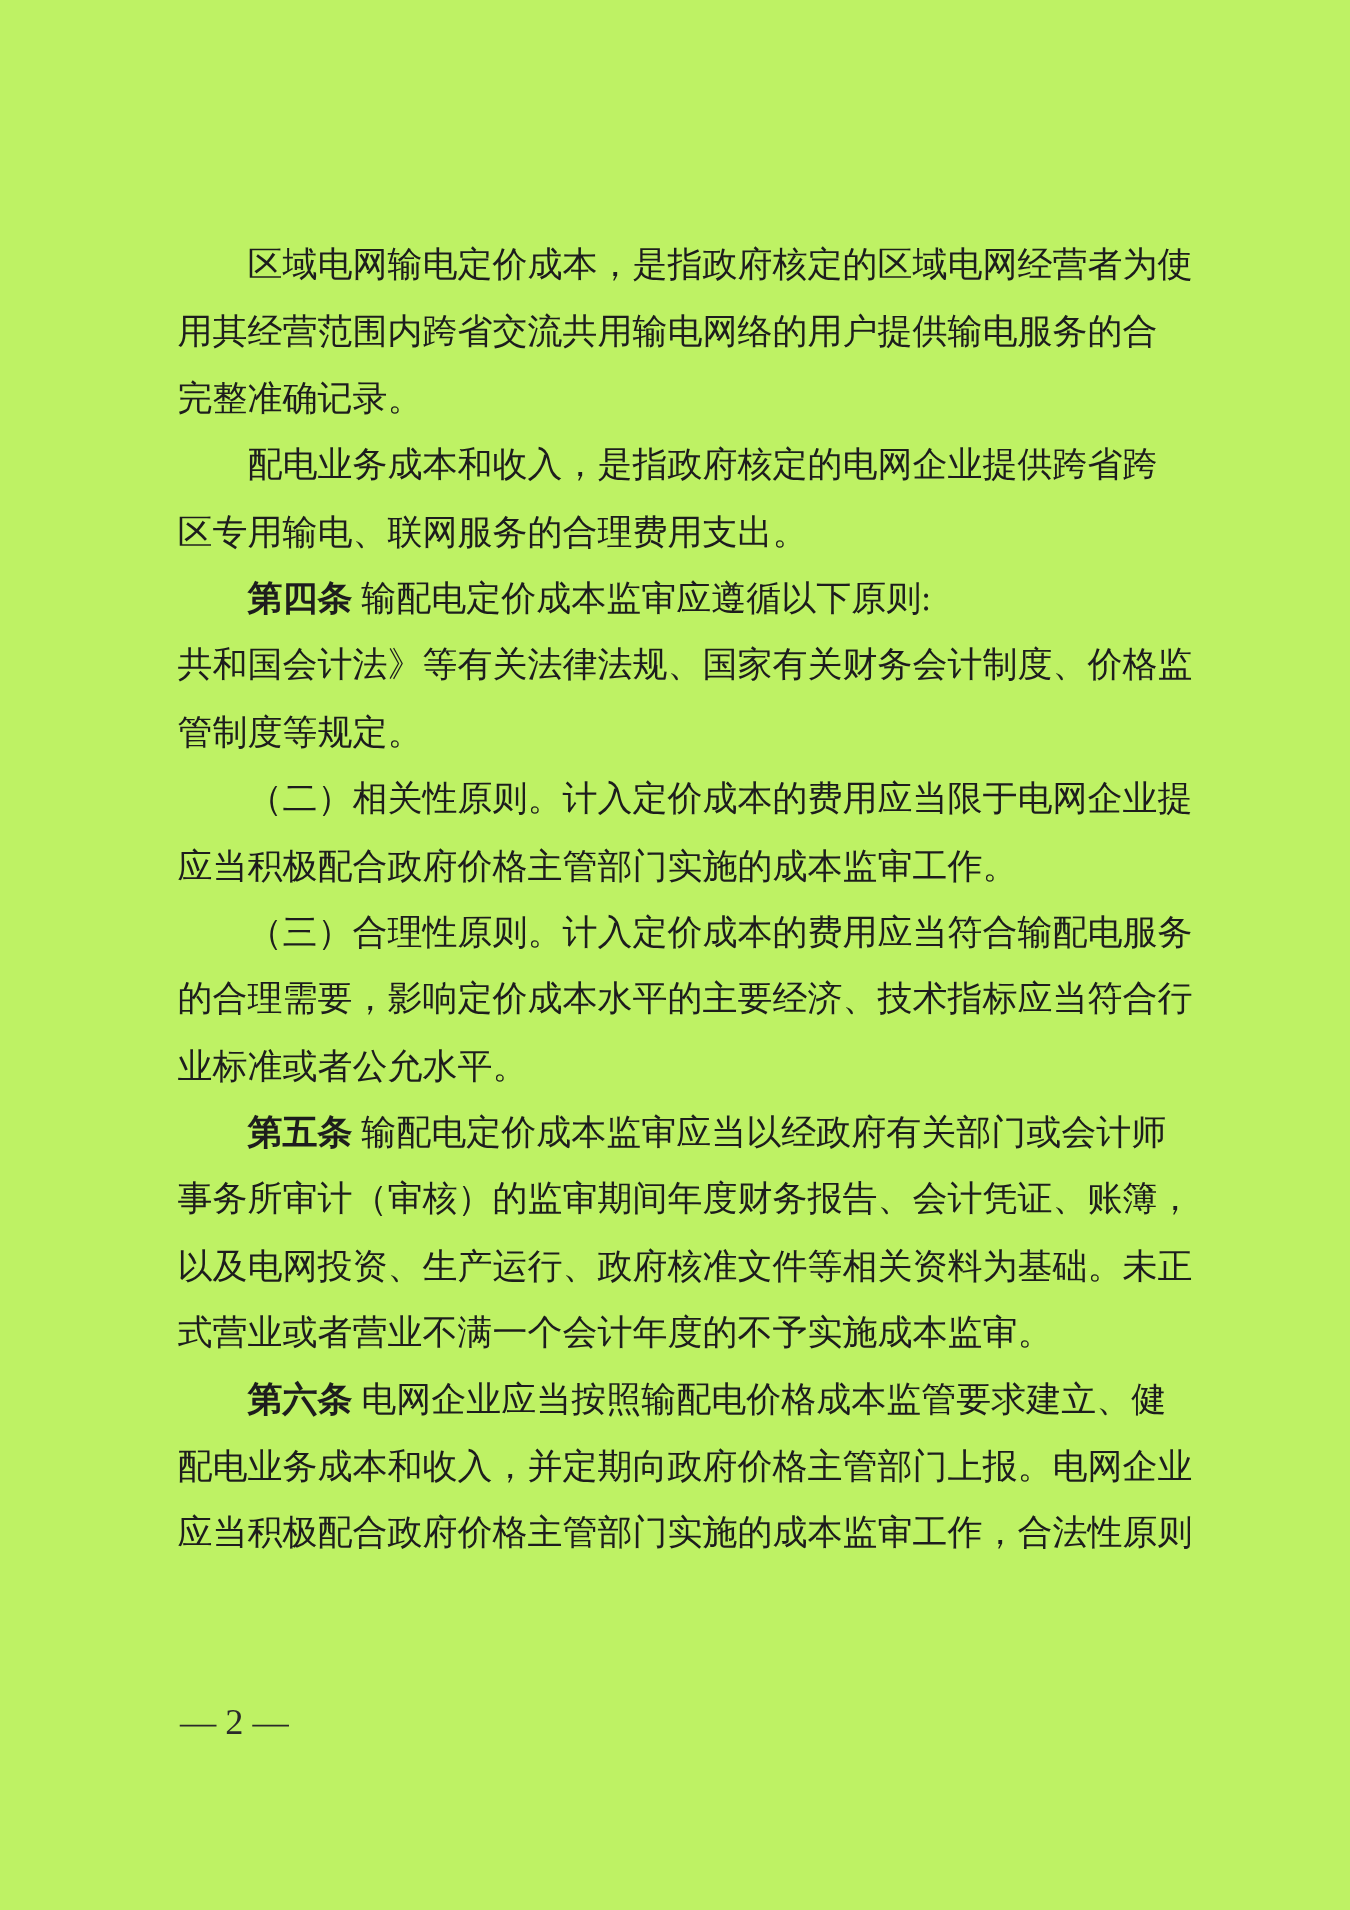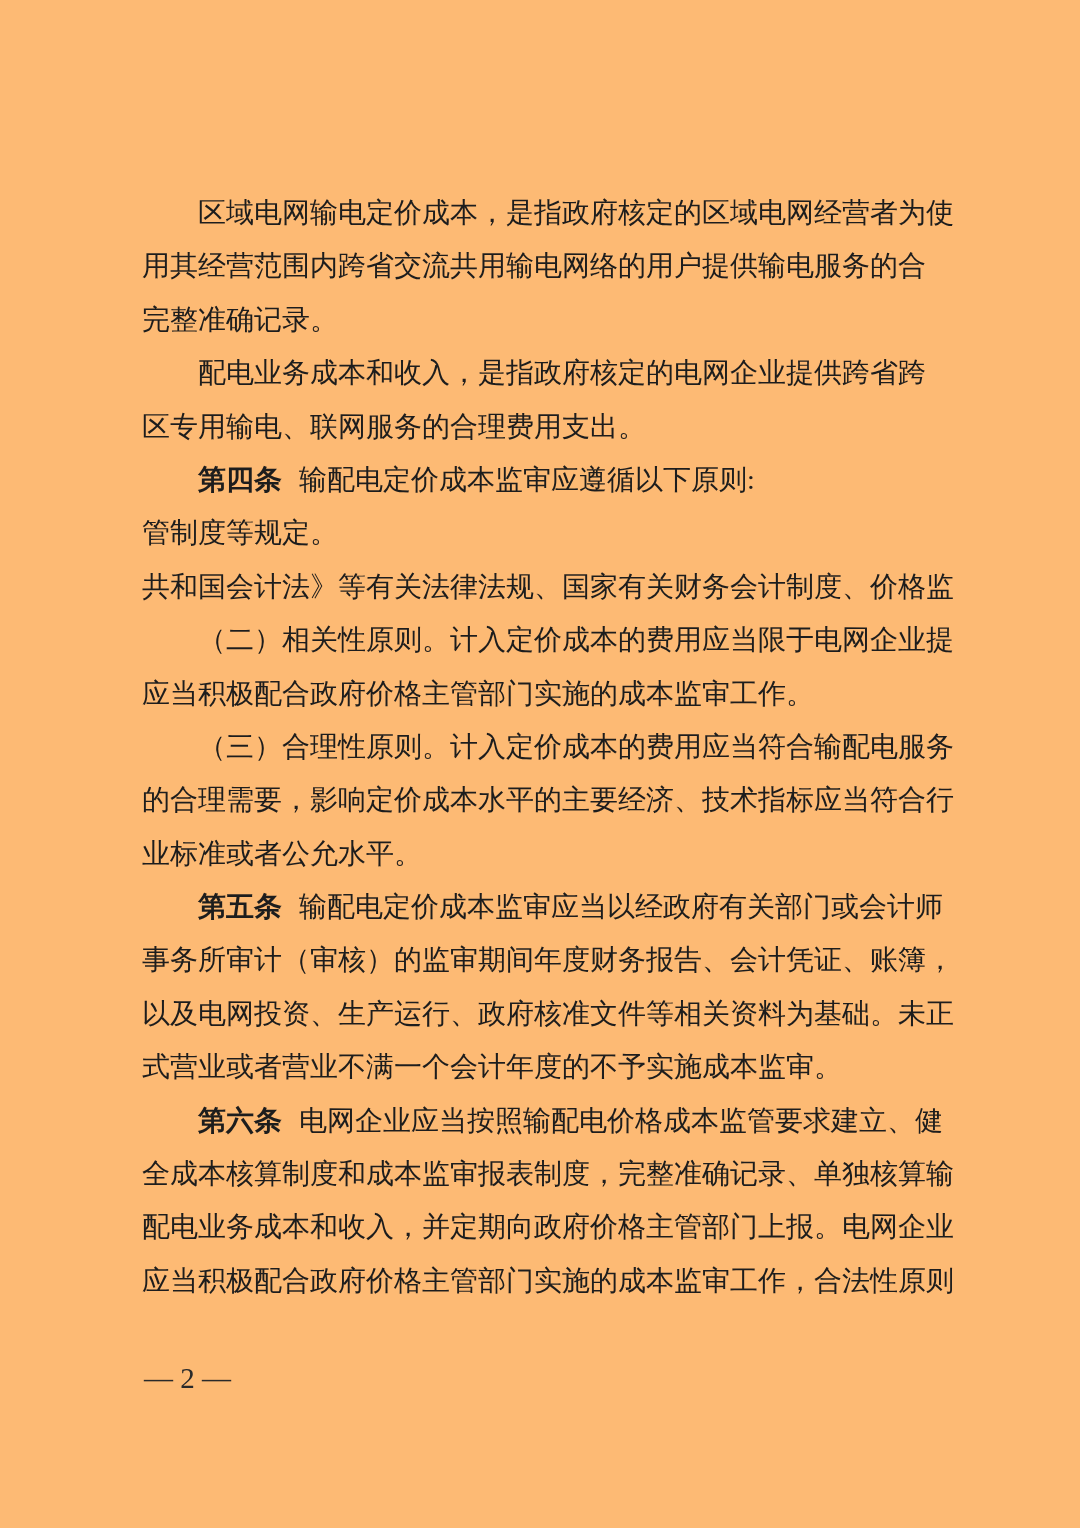--- a/index.html
+++ b/index.html
@@ -4,21 +4,21 @@
 <style>
   html, body {
     margin: 0;
     padding: 0;
     background: #ffffff;
   }
   .page {
     position: relative;
     width: 1080px;
     height: 1528px;
-    background: #fdba74;
+    background: #bef264;
     font-family: "Liberation Serif", serif;
     color: #1d1d1d;
     overflow: hidden;
   }
   .doc-body {
     position: absolute;
     left: 142px;
     top: 186px;
     width: 816px;
     font-size: 28px;
@@ -27,21 +27,21 @@
     height: 53.4px;
     line-height: 53.4px;
     white-space: nowrap;
     letter-spacing: 0;
   }
   .line.indent {
     padding-left: 56px;
   }
   .b {
     font-weight: bold;
-    margin-right: 17px;
+    margin-right: 7px;
   }
   .footer {
     position: absolute;
     left: 144px;
     top: 1358px;
     height: 40px;
     line-height: 40px;
     font-size: 29px;
     color: #2a2a2a;
   }
@@ -54,36 +54,35 @@
 
     <div class="line indent"><span>区域电网输电定价成本，是指政府核定的区域电网经营者为使</span></div>
     <div class="line"><span>用其经营范围内跨省交流共用输电网络的用户提供输电服务的合</span></div>
     <div class="line"><span>完整准确记录。</span></div>
 
     <div class="line indent"><span>配电业务成本和收入，是指政府核定的电网企业提供跨省跨</span></div>
     <div class="line"><span>区专用输电、联网服务的合理费用支出。</span></div>
 
     <div class="line indent"><span class="b">第四条</span><span>输配电定价成本监审应遵循以下原则:</span></div>
 
+    <div class="line"><span>共和国会计法》等有关法律法规、国家有关财务会计制度、价格监</span></div>
     <div class="line"><span>管制度等规定。</span></div>
-    <div class="line"><span>共和国会计法》等有关法律法规、国家有关财务会计制度、价格监</span></div>
 
     <div class="line indent"><span>（二）相关性原则。计入定价成本的费用应当限于电网企业提</span></div>
     <div class="line"><span>应当积极配合政府价格主管部门实施的成本监审工作。</span></div>
 
     <div class="line indent"><span>（三）合理性原则。计入定价成本的费用应当符合输配电服务</span></div>
     <div class="line"><span>的合理需要，影响定价成本水平的主要经济、技术指标应当符合行</span></div>
     <div class="line"><span>业标准或者公允水平。</span></div>
 
     <div class="line indent"><span class="b">第五条</span><span>输配电定价成本监审应当以经政府有关部门或会计师</span></div>
     <div class="line"><span>事务所审计（审核）的监审期间年度财务报告、会计凭证、账簿，</span></div>
     <div class="line"><span>以及电网投资、生产运行、政府核准文件等相关资料为基础。未正</span></div>
     <div class="line"><span>式营业或者营业不满一个会计年度的不予实施成本监审。</span></div>
 
     <div class="line indent"><span class="b">第六条</span><span>电网企业应当按照输配电价格成本监管要求建立、健</span></div>
-    <div class="line"><span>全成本核算制度和成本监审报表制度，完整准确记录、单独核算输</span></div>
     <div class="line"><span>配电业务成本和收入，并定期向政府价格主管部门上报。电网企业</span></div>
     <div class="line"><span>应当积极配合政府价格主管部门实施的成本监审工作，合法性原则</span></div>
 
   </div>
 
   <div class="footer"><span>— 2 —</span></div>
 </div>
 
 </body></html>

